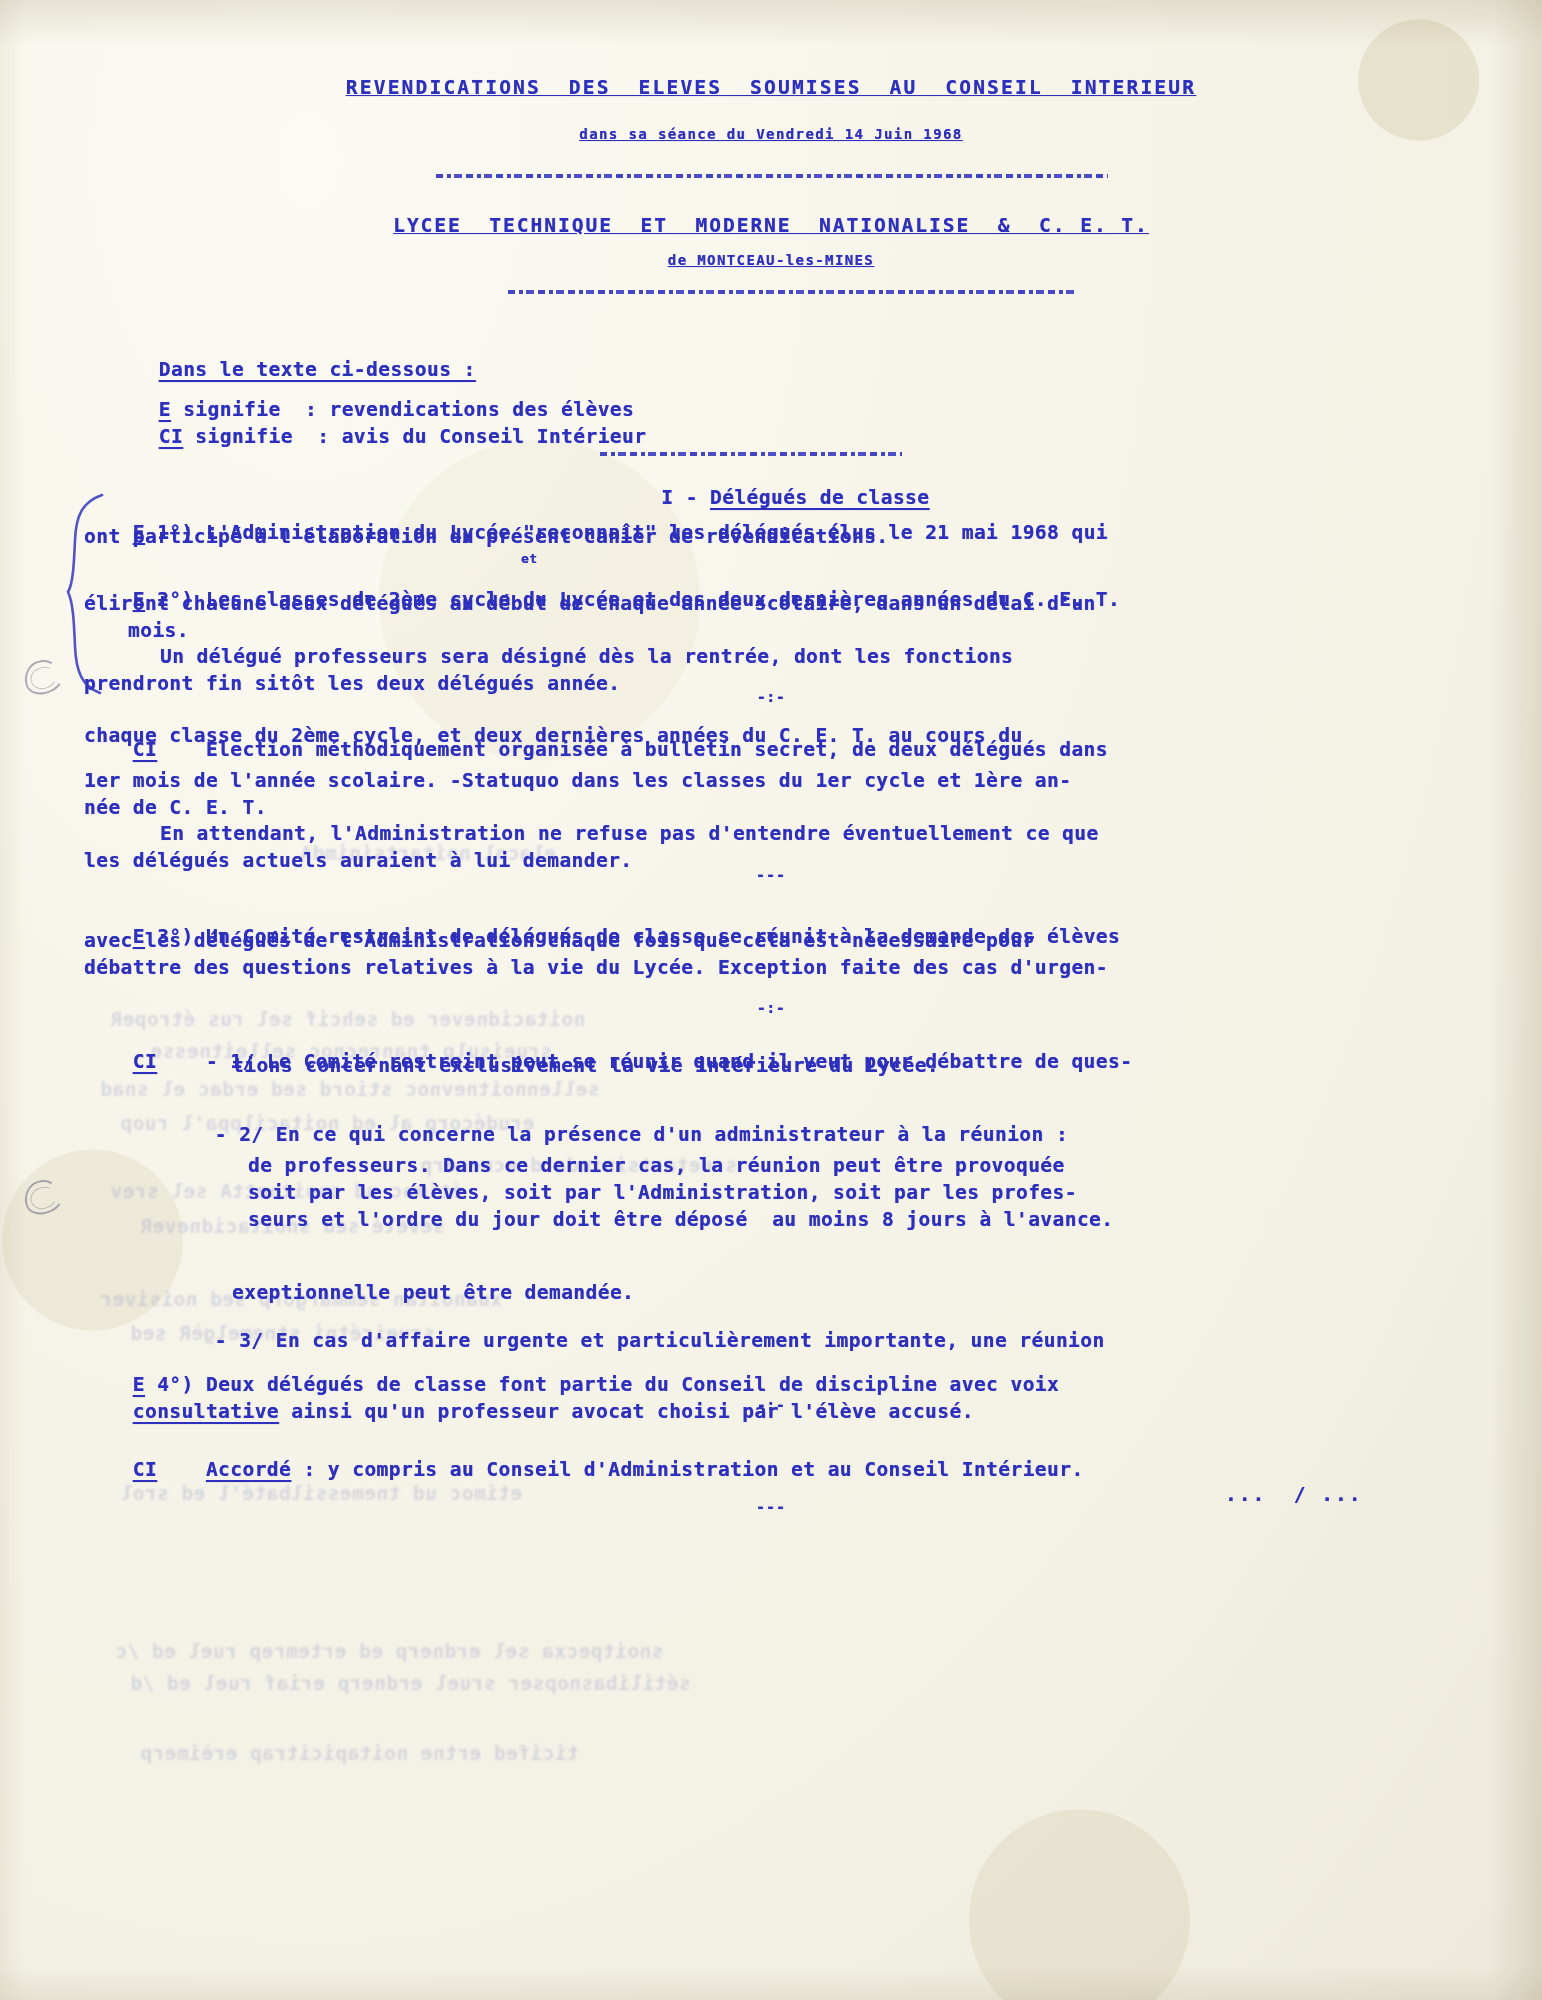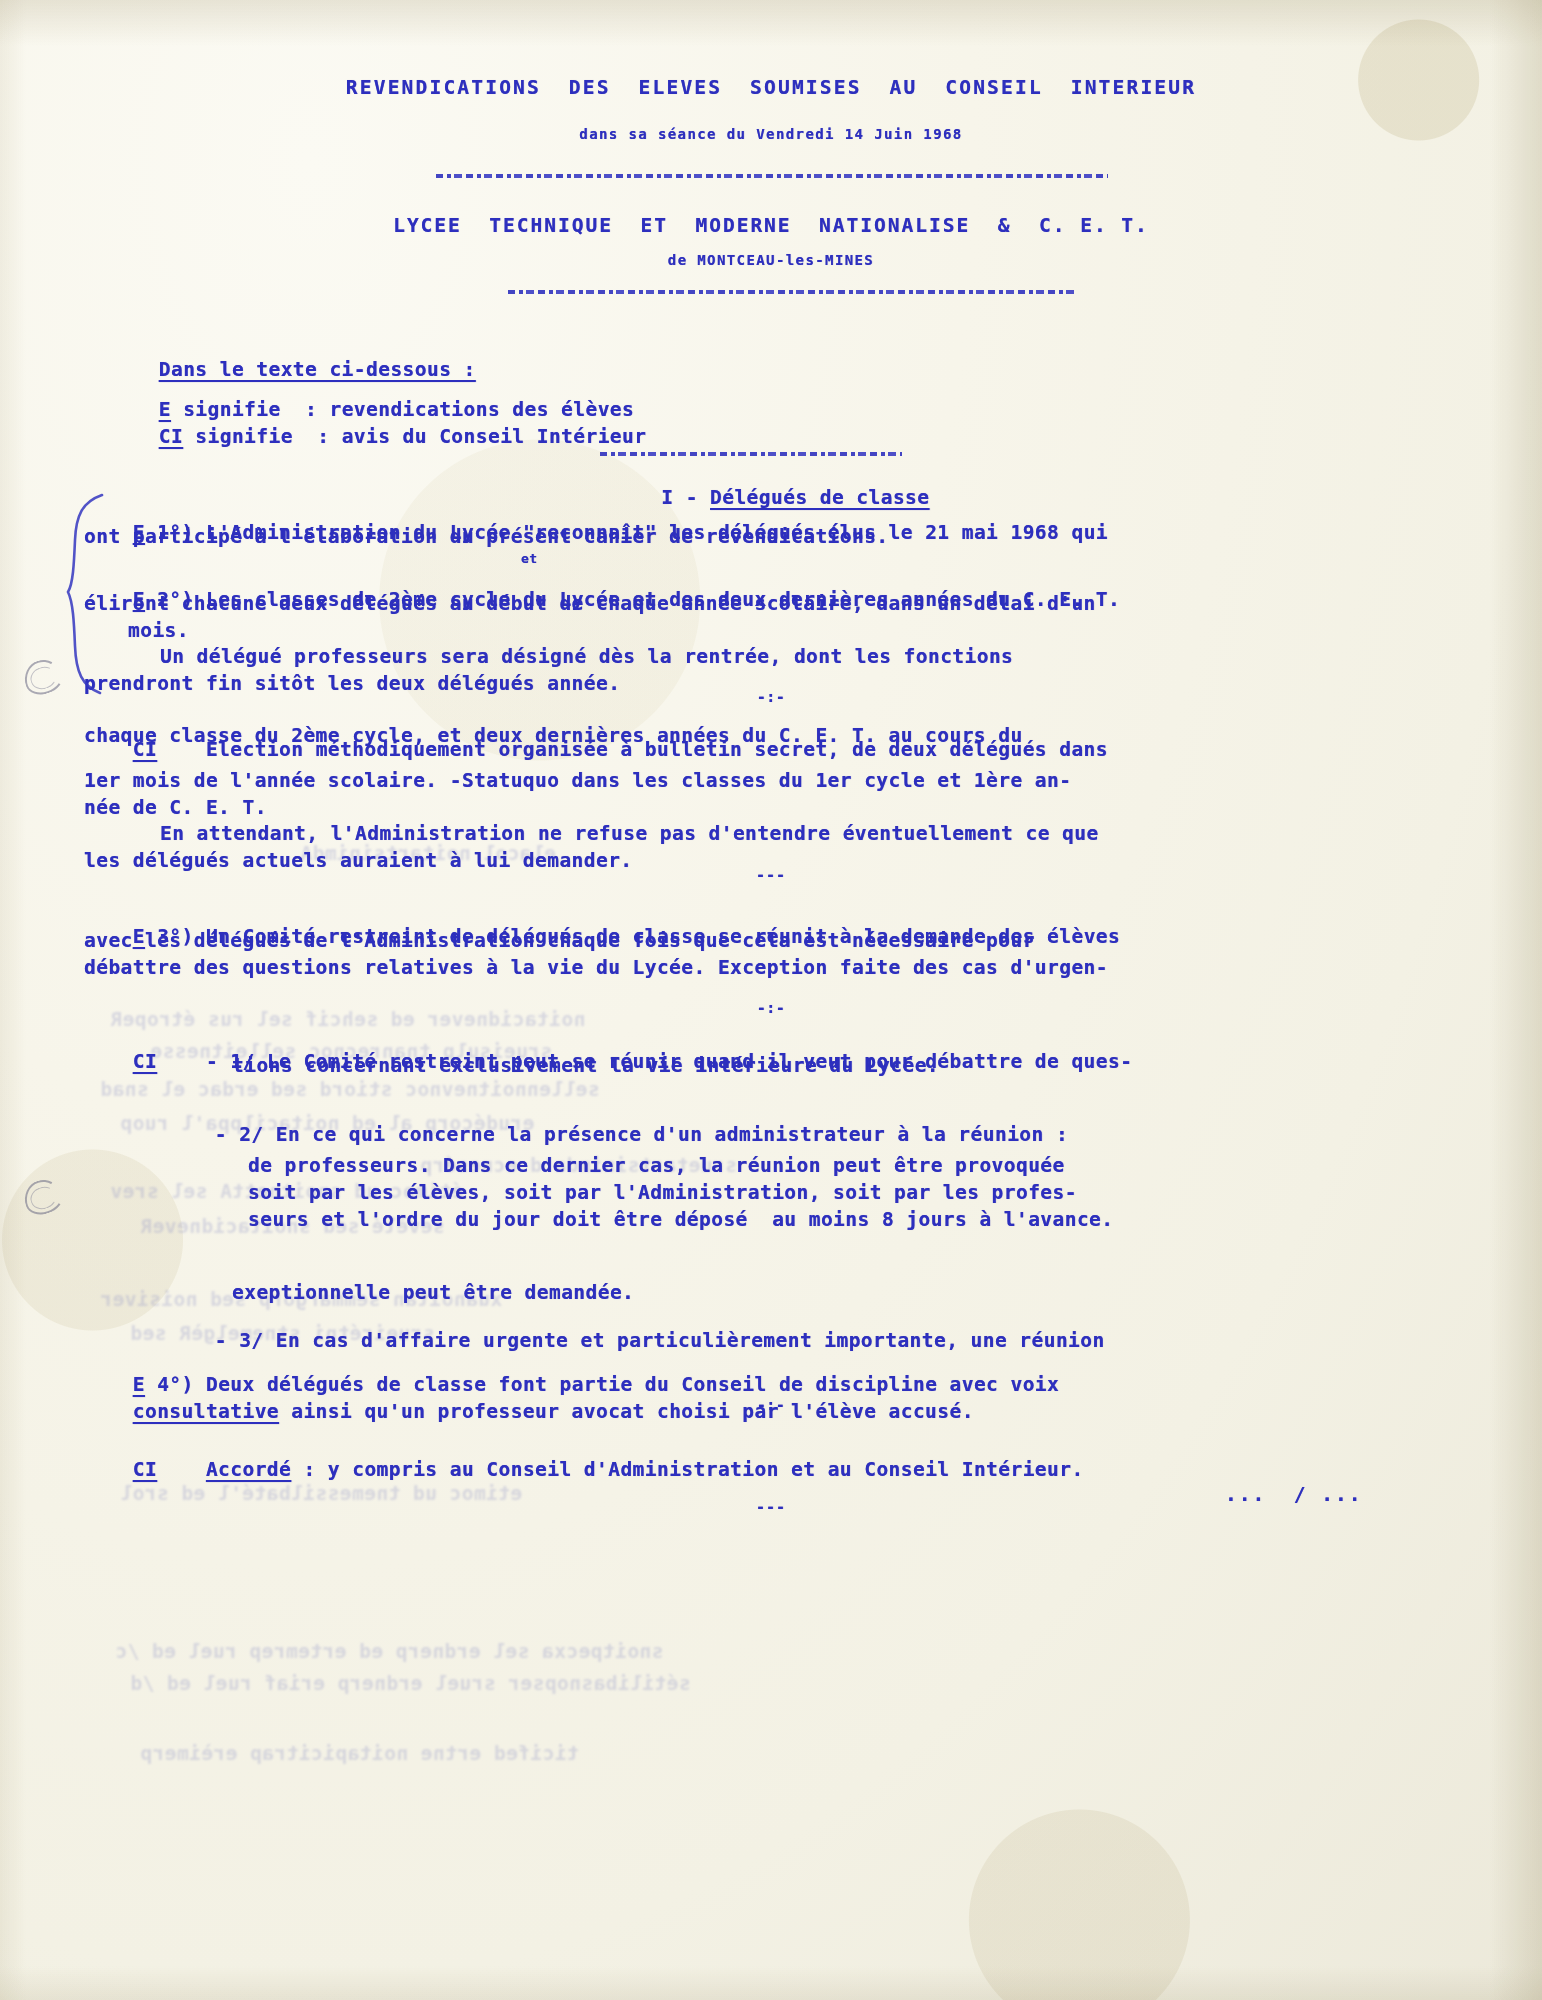--- a/index.html
+++ b/index.html
@@ -91,21 +91,21 @@
     position:absolute;z-index:2;
     color:#8f93c6;
     font-family:"DejaVu Sans Mono","Liberation Mono",monospace;
     font-weight:bold;font-size:19.5px;white-space:pre;
     opacity:.30;
     transform:scaleX(-1);
     filter:blur(.9px);
     letter-spacing:.45px;
     pointer-events:none;
   }
-  .ctr{ width:100%; text-align:center; left:0; }
+  .ctr{ width:100%; text-align:center; left:0;text-decoration:underline; }
 </style>
 </head>
 <body>
 
 <div id="paper">
 
   <div class="ghost" style="left:110px;top:1008px;">noitacidnever ed sehcif sel rus étropeR</div>
   <div class="ghost" style="left:150px;top:1040px;">srueisulp tnanrecnoc selleitnesse</div>
   <div class="ghost" style="left:100px;top:1078px;">sellennoitnevnoc stiord sed erdac el snad</div>
   <div class="ghost" style="left:120px;top:1112px;">erudécorp al ed noitacilppa'l ruop</div>

